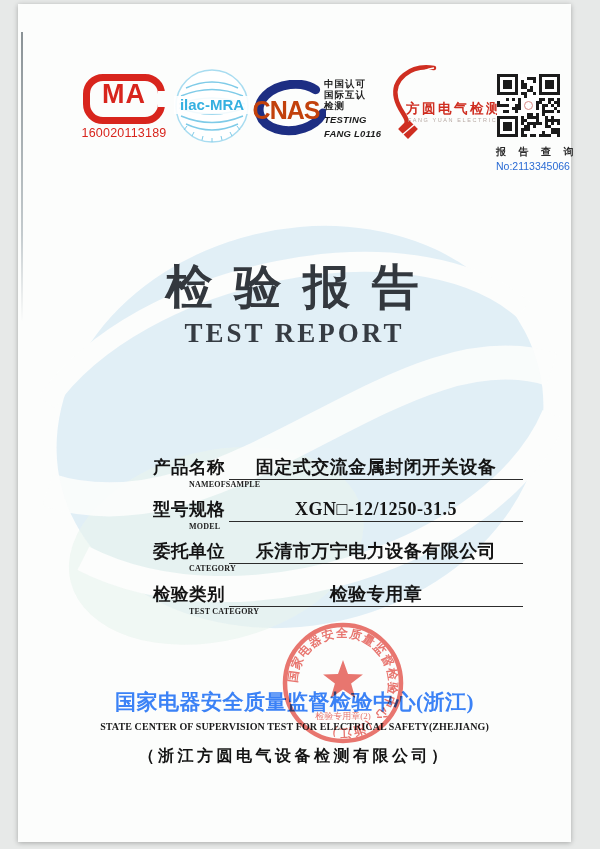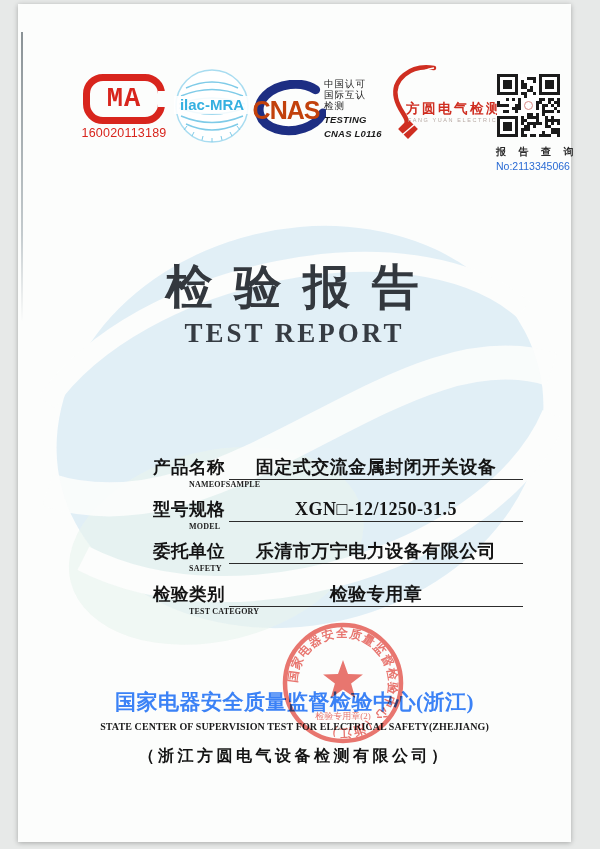--- a/index.html
+++ b/index.html
@@ -12,39 +12,39 @@
           background:linear-gradient(#8a9296,#c4cbce 70%, rgba(196,203,206,0)); }
 
   .watermark { position:absolute; left:22px; top:188px; z-index:0; opacity:.85; }
 
   .content { position:absolute; inset:0; z-index:1; }
 
   
   .cert { position:absolute; text-align:center; }
   .cert-cma { left:62px; top:70px; width:88px; font-family:"Liberation Sans",sans-serif; }
   .cma-ring { width:82px; height:50px; border:7px solid #d8251d; border-radius:20px;
-              position:relative; display:flex; align-items:center; justify-content:center; margin:0 auto;font-family:Liberation Mono, monospace; }
+              position:relative; display:flex; justify-content:center; margin:0 auto; }
   .cma-ring::after { content:""; position:absolute; right:-7px; top:50%; transform:translateY(-50%);
               width:7px; height:16px; background:#fcfdfc; }
   .cma-ma { color:#d8251d; font-weight:bold; font-size:27px; letter-spacing:1px; line-height:1; }
   .cma-number { color:#d8251d; font-weight:normal; font-size:12.5px; margin-top:2px; letter-spacing:.2px; }
 
   .cert-ilac { left:156px; top:64px; width:76px; height:76px; }
   .ilac-text { position:absolute; left:0; right:0; top:28px; background:rgba(255,255,255,.9);
                color:#35b0e0; font-family:"Liberation Sans",sans-serif; font-weight:bold;
                font-size:15px; line-height:18px; }
 
   .cert-cnas { left:228px; top:76px; width:80px; height:58px; }
   .cnas-word { position:absolute; left:2px; top:16px; width:76px; color:#c2410c;
                font-family:"Liberation Sans",sans-serif; font-weight:bold; font-size:25px;
                letter-spacing:-1px; }
 
   .cert-cnas-text { left:306px; top:74px; width:70px; text-align:left;
                font-family:"Liberation Sans",sans-serif; color:#1c1c1c; }
-  .cnas-zh { font-size:9.5px; font-weight:normal; line-height:11px; letter-spacing:1px; }
+  .cnas-zh { font-size:9.5px; font-weight:bold; line-height:11px; letter-spacing:1px; }
   .cnas-en { font-size:9.5px; font-weight:bold; line-height:11px; margin-top:3px; letter-spacing:.2px;font-style:italic; }
 
   .cert-fy { left:364px; top:58px; width:118px; height:84px; text-align:left; }
   .fy-name { position:absolute; left:24px; top:38px; color:#cf2e21; font-weight:bold;
              font-size:13.5px; letter-spacing:2.5px; white-space:nowrap; }
   .fy-en { position:absolute; left:26px; top:55px; color:#b7aaa4; font-family:"Liberation Sans",sans-serif;
              font-size:5.5px; letter-spacing:1.6px; white-space:nowrap; }
 
   .cert-qr { left:478px; top:70px; width:64px; }
   .qr-caption { font-size:10px; font-weight:bold; color:#2b2b2b; letter-spacing:5px; margin-top:4px; white-space:nowrap; }
@@ -128,21 +128,21 @@
         <path d="M 72,14 A 33,23 0 1 0 76,38" stroke="#1d2e83" stroke-width="9" fill="none" stroke-linecap="round" transform="rotate(-8 40 29)"></path>
       </svg>
       <div class="cnas-word">CNAS</div>
     </div>
 
     <div class="cert cert-cnas-text">
       <div class="cnas-zh">中国认可</div>
       <div class="cnas-zh">国际互认</div>
       <div class="cnas-zh">检测</div>
       <div class="cnas-en">TESTING</div>
-      <div class="cnas-en">CNAS L0116</div>
+      <div class="cnas-en">FANG L0116</div>
     </div>
 
     <div class="cert cert-fy">
       <svg width="60" height="84" viewBox="0 0 60 84">
         <path d="M 52,6 C 28,2 10,18 14,36 C 17,50 28,56 24,64" stroke="#cf2e21" stroke-width="4.5" fill="none" stroke-linecap="round"></path>
         <path d="M 52,6 C 40,8 26,16 20,30" stroke="#fcfdfc" stroke-width="1.6" fill="none"></path>
         <rect x="19" y="60" width="14" height="14" fill="#cf2e21" transform="rotate(45 26 67)"></rect>
         <path d="M 20,73 L 33,62" stroke="#fcfdfc" stroke-width="1.4"></path>
       </svg>
       <div class="fy-name">方圆电气检测</div>
@@ -295,21 +295,21 @@
         <div class="label-en">MODEL</div>
       </div>
       <div class="field-value-wrap">
         <span class="field-value">XGN□-12/1250-31.5</span>
       </div>
     </div>
 
     <div class="field-row" style="top:534px">
       <div class="field-label">
         <div class="label-zh">委托单位</div>
-        <div class="label-en">SAFETY</div>
+        <div class="label-en">CATEGORY</div>
       </div>
       <div class="field-value-wrap">
         <span class="field-value">乐清市万宁电力设备有限公司</span>
       </div>
     </div>
 
     <div class="field-row" style="top:577px">
       <div class="field-label">
         <div class="label-zh">检验类别</div>
         <div class="label-en">TEST CATEGORY</div>

